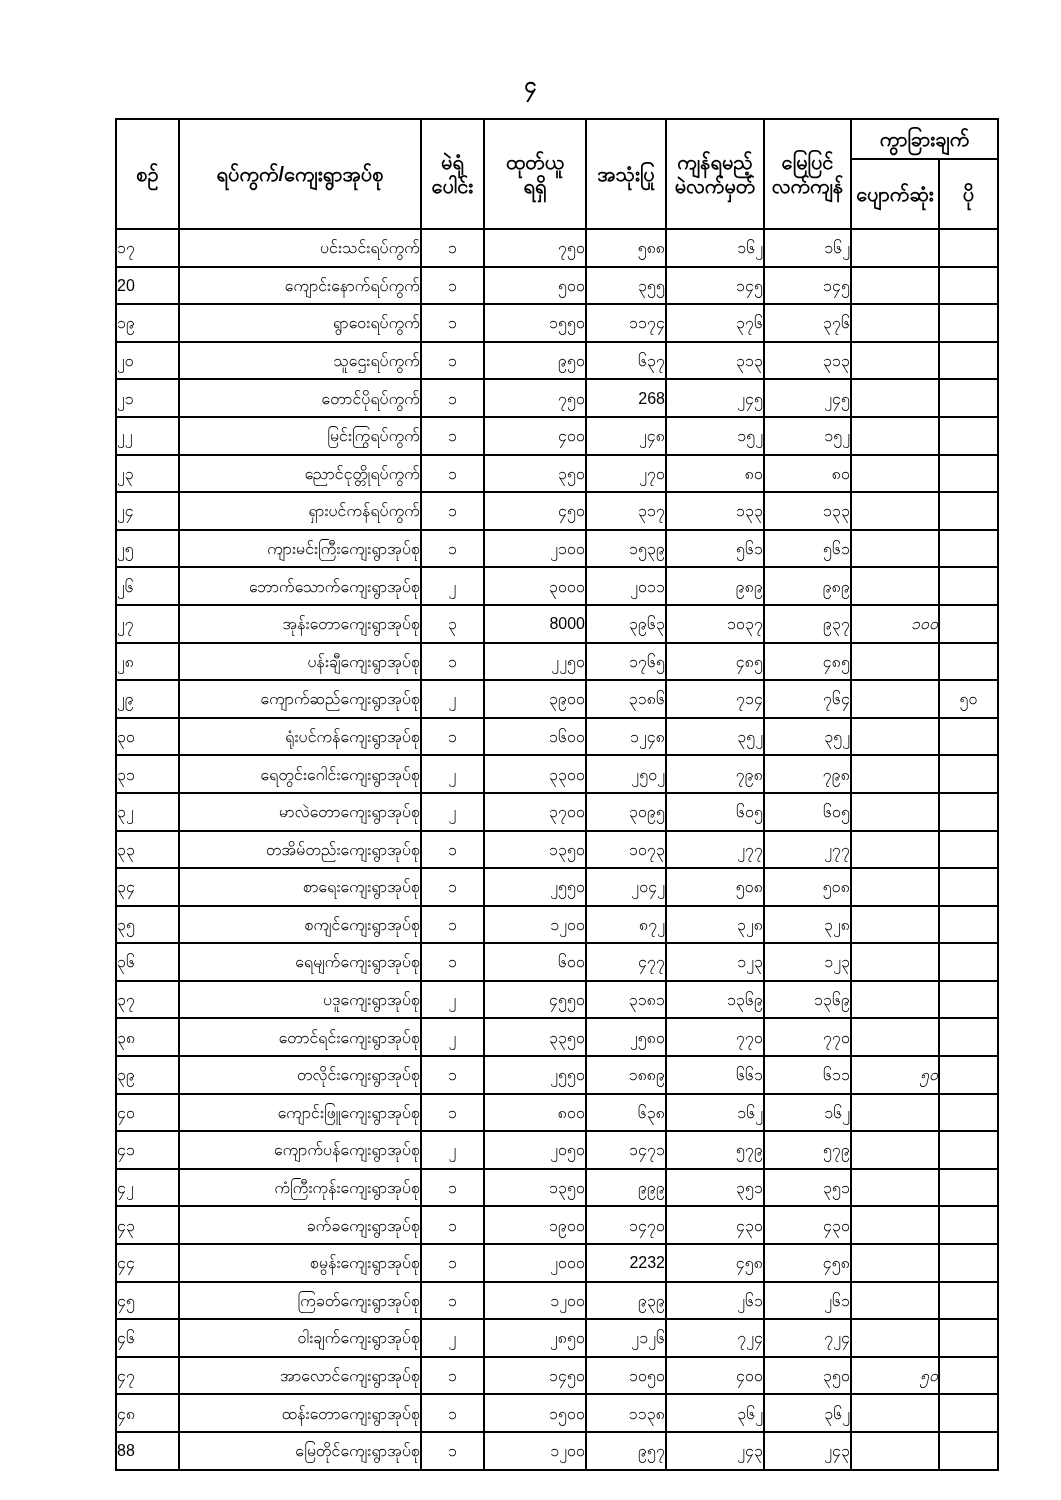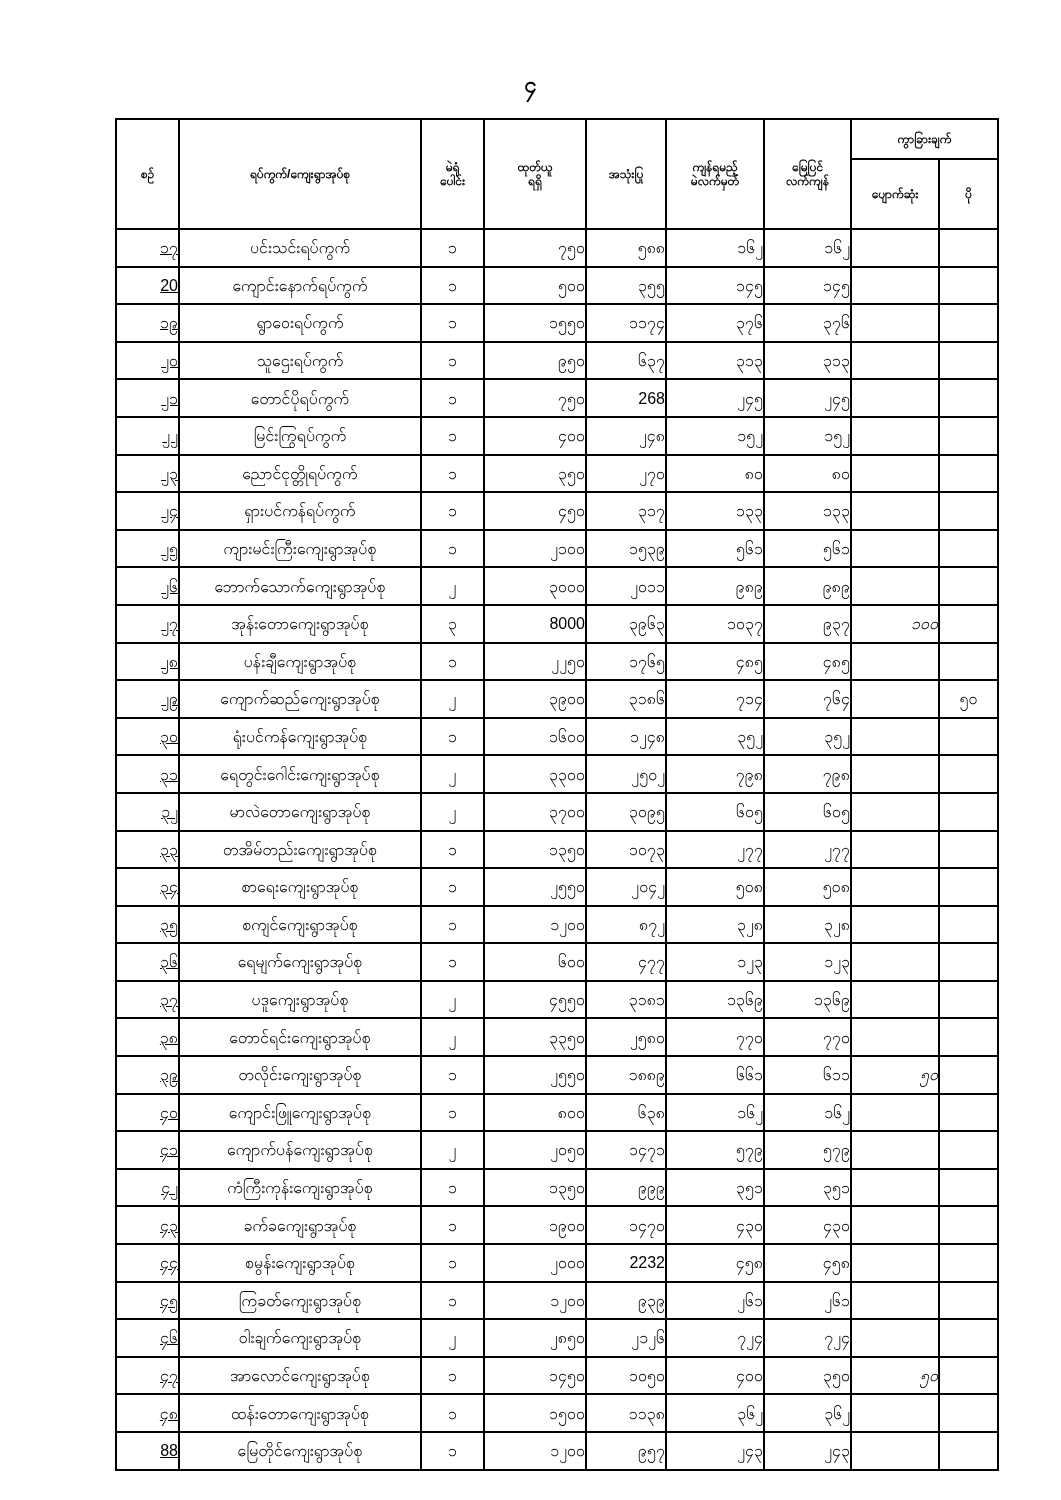--- a/index.html
+++ b/index.html
@@ -35,36 +35,36 @@
   table.ballot-table td {
     border: 2px solid #000;
     padding: 0;
     overflow: hidden;
     vertical-align: middle;
     line-height: 1.2;
   }
   table.ballot-table thead th {
     font-weight: bold;
     text-align: center;
-    font-size: 12px;
+    font-size: 20px;
   }
   .hgroup-row th { height: 38px; }
   .hmain-row th { height: 68px; }
   td { height: 35.6px; }
   .col-no      { width: 63px; }
   .col-name    { width: 242px; }
   .col-st      { width: 63px; }
   .col-recv    { width: 102px; }
   .col-used    { width: 80px; }
   .col-rem     { width: 98px; }
   .col-ground  { width: 87px; }
   .col-lost    { width: 88px; }
   .col-extra   { width: 59px; }
-  td.c-no      { text-align: right; text-decoration: underline; }
-  td.c-name    { text-align: center; padding-left: 9px; }
+  td.c-no      { text-align: left; }
+  td.c-name    { text-align: right; padding-left: 9px; }
   td.c-st      { text-align: center; }
   td.c-num     { text-align: right; padding-right: 13px; }
   td.c-lost    { text-align: right; padding-right: 14px; font-style: italic; }
   td.c-extra   { text-align: center; }
   .two-line span { display: block; }
 </style>
 </head>
 <body>
 
 <div class="page">

